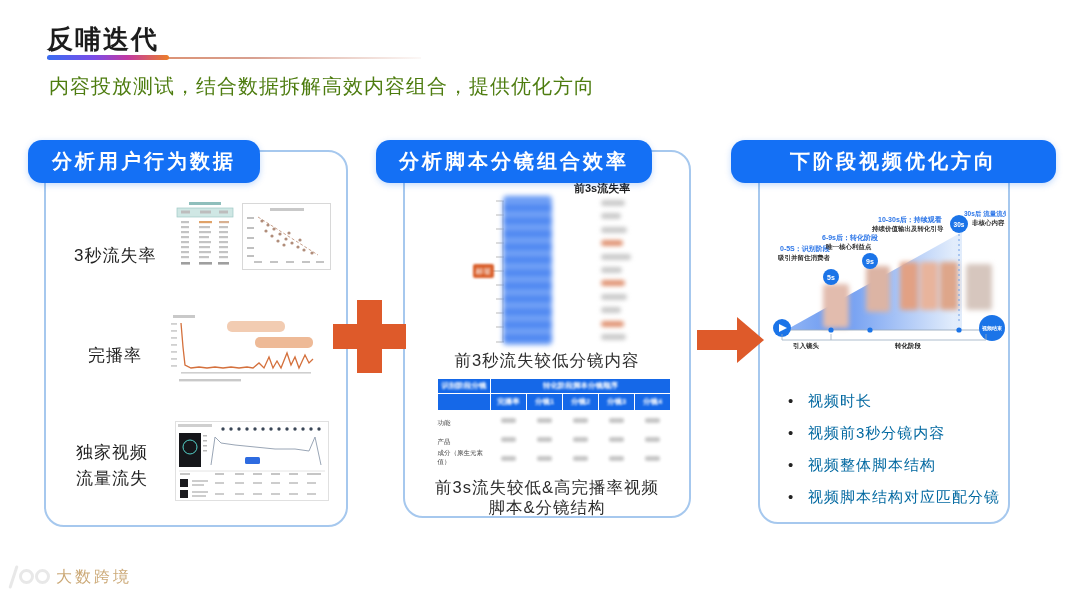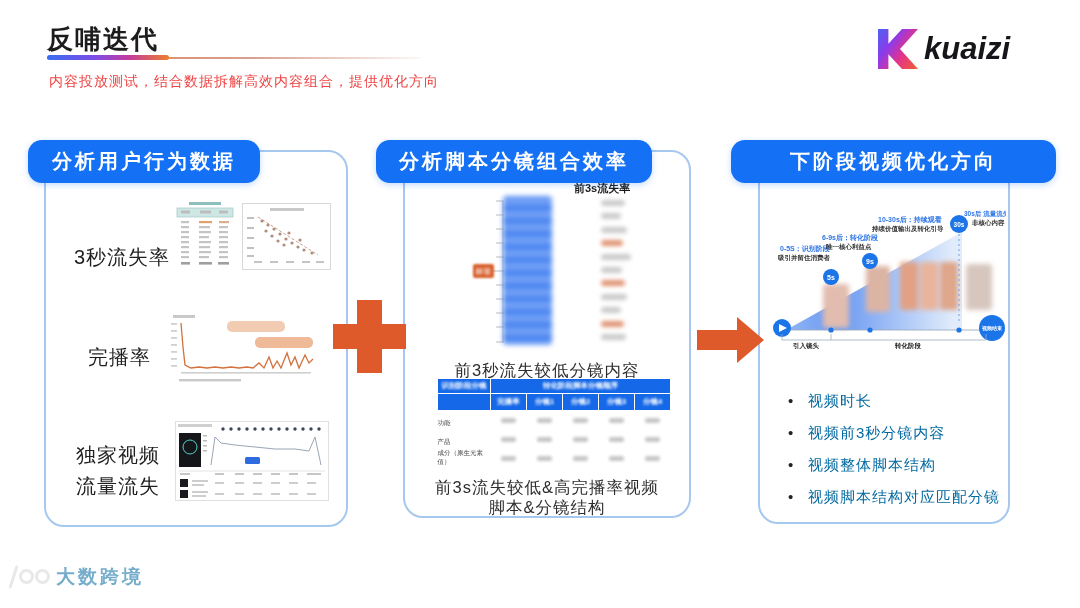--- a/index.html
+++ b/index.html
@@ -7,21 +7,21 @@
     font-family:"Liberation Sans","DejaVu Sans",sans-serif; }
   #slide { position:relative; width:1080px; height:608px; background:#fff;padding-left:12px; }
 
   
   .page-title { position:absolute; left:47px; top:22px; font-size:26px; font-weight:bold;
     color:#1c1c1c; letter-spacing:2px; }
   .underline-thin { position:absolute; left:47px; top:57px; width:374px; height:2px;
     background:linear-gradient(90deg,#e2804f 0%,#d8a090 55%,rgba(216,170,150,0.08) 100%); }
   .underline-thick { position:absolute; left:47px; top:55px; width:122px; height:5px; border-radius:3px;
     background:linear-gradient(90deg,#3a6ef2 0%,#7a4de8 38%,#c23aa2 66%,#ec7e2a 100%); }
-  .page-subtitle { position:absolute; left:49px; top:73px; font-size:14px; color:#ef4444; letter-spacing:1px; }
+  .page-subtitle { position:absolute; left:49px; top:73px; font-size:20px; color:#4d7c0f; letter-spacing:1px; }
 
   
   .logo { position:absolute; left:878px; top:29px; display:flex; align-items:center; gap:6px; }
   .logo-k { width:40px; height:40px;
     background:linear-gradient(125deg,#4f63f0 0%,#8a3bec 32%,#e2338e 62%,#f2602a 100%);
     clip-path:polygon(0 0,26% 0,26% 37%,60% 0,100% 0,55% 50%,100% 100%,60% 100%,26% 63%,26% 100%,0 100%); }
   .logo-text { font-size:31px; font-weight:800; font-style:italic; color:#15151a; letter-spacing:0; }
 
   
   .card { position:absolute; background:#fff; border:2px solid #a6c8ee; border-radius:20px; }
@@ -29,21 +29,21 @@
   #card2 { left:403px; top:150px; width:288px; height:368px; }
   #card3 { left:758px; top:150px; width:252px; height:374px; }
   .card-header { position:absolute; background:#1470f5; color:#fff; border-radius:14px;
     display:flex; align-items:center; justify-content:center; font-size:20px; font-weight:700;
     letter-spacing:3px; box-shadow:0 2px 6px rgba(20,112,245,.25); z-index:3; }
   #header1 { left:28px;  top:140px; width:232px; height:43px; }
   #header2 { left:376px; top:140px; width:276px; height:43px; }
   #header3 { left:731px; top:140px; width:325px; height:43px; }
 
   
-  .p1-label { position:absolute; font-size:20px; color:#1f1f1f; letter-spacing:1px; white-space:pre-line; text-align:center; }
+  .p1-label { position:absolute; font-size:17px; color:#1f1f1f; letter-spacing:1px; white-space:pre-line; text-align:center; }
   #p1l1 { left:74px; top:244px; }
   #p1l2 { left:88px; top:344px; }
   #p1l3 { left:76px; top:440px; line-height:1.55; }
   .thumb { position:absolute; filter:blur(0.5px); }
 
   
   .plus { position:absolute; left:333px; top:300px; width:73px; height:73px; }
   .plus::before { content:""; position:absolute; left:0; top:24px; width:73px; height:25px; background:#de5a2a; }
   .plus::after  { content:""; position:absolute; left:24px; top:0; width:25px; height:73px; background:#de5a2a; }
   .arrow { position:absolute; left:697px; top:317px; width:67px; height:46px; }
@@ -56,21 +56,21 @@
     background:repeating-linear-gradient(180deg,#4a86f2 0px,#7da9f7 5px,#3e7bee 13px); filter:blur(2.6px); }
   .sb-bracket { position:absolute; left:470px; top:196px; }
   .sb-tag { position:absolute; left:473px; top:264px; width:21px; height:14px; background:#d95f2b;
     border-radius:2px; color:#fff; font-size:8px; display:flex; align-items:center; justify-content:center;
     filter:blur(1px); z-index:2; }
   .loss-title { position:absolute; left:574px; top:181px; font-size:11px; font-weight:700; color:#1d1d1d; }
   .loss-values { position:absolute; left:601px; top:200px; }
   .loss-values .v { height:6px; border-radius:3px; background:#c9c9c9; margin-bottom:7.4px; filter:blur(2px); }
   .loss-values .v.warm { background:#e09373; }
   .p2-caption { position:absolute; left:403px; width:288px; text-align:center; font-size:16.5px; color:#2d2d2d; letter-spacing:1px; }
-  #p2cap1 { top:360px; }
+  #p2cap1 { top:350px; }
   #p2cap2 { top:477px; line-height:1.22; }
 
   table.grid { position:absolute; left:437px; top:378px; width:233px; border-collapse:collapse; table-layout:fixed; }
   table.grid th { background:#1568e8; color:#fff; font-size:7.5px; font-weight:700; border:1px solid #fff; padding:0; }
   table.grid tr.h1 th { height:15px; }
   table.grid tr.h2 th { height:17px; }
   table.grid th .blurred, table.grid td .rowlab { filter:blur(1.1px); display:inline-block; }
   table.grid td { height:19px; border:none; }
   table.grid td .rowlab { font-size:6.5px; color:#444; filter:blur(0.7px); }
   table.grid td .blob { width:15px; height:5px; background:#c6c6c6; border-radius:2px; margin:0 auto; filter:blur(1.6px); }
@@ -82,36 +82,32 @@
   .p3-list { position:absolute; left:783px; top:392px; list-style:none; }
   .p3-list li { position:relative; padding-left:25px; margin-bottom:13px; font-size:15px; color:#0369a1; letter-spacing:1px; }
   .p3-list li::before { content:"•"; position:absolute; left:5px; top:0; color:#222; }
 
   
   .watermark { position:absolute; left:6px; top:562px; display:flex; align-items:center; gap:4px; opacity:.55; }
   .wm-icon { position:relative; width:46px; height:30px; }
   .wm-icon i { position:absolute; border:3px solid #d6d6d6; border-radius:50%; width:15px; height:15px; top:7px; }
   .wm-icon i.c1 { left:13px; } .wm-icon i.c2 { left:29px; }
   .wm-icon i.s1 { border:none; border-radius:2px; width:3px; height:24px; background:#d6d6d6; left:6px; top:3px; transform:rotate(18deg); }
-  .wm-text { font-size:19px; font-weight:700; color:#0369a1; letter-spacing:3px; }
+  .wm-text { font-size:16px; font-weight:400; color:#a16207; letter-spacing:3px; }
 </style>
 </head>
 <body>
 
 <div id="slide">
 
   <div class="page-title">反哺迭代</div>
   <div class="underline-thin"></div>
   <div class="underline-thick"></div>
   <div class="page-subtitle">内容投放测试，结合数据拆解高效内容组合，提供优化方向</div>
 
-  <div class="logo">
-    <div class="logo-k"></div>
-    <div class="logo-text">kuaizi</div>
-  </div>
 
   <div class="card" id="card1"></div>
   <div class="card" id="card2"></div>
   <div class="card" id="card3"></div>
 
   <div class="card-header" id="header1">分析用户行为数据</div>
   <div class="card-header" id="header2">分析脚本分镜组合效率</div>
   <div class="card-header" id="header3">下阶段视频优化方向</div>
 
   <div class="p1-label" id="p1l1">3秒流失率</div>

